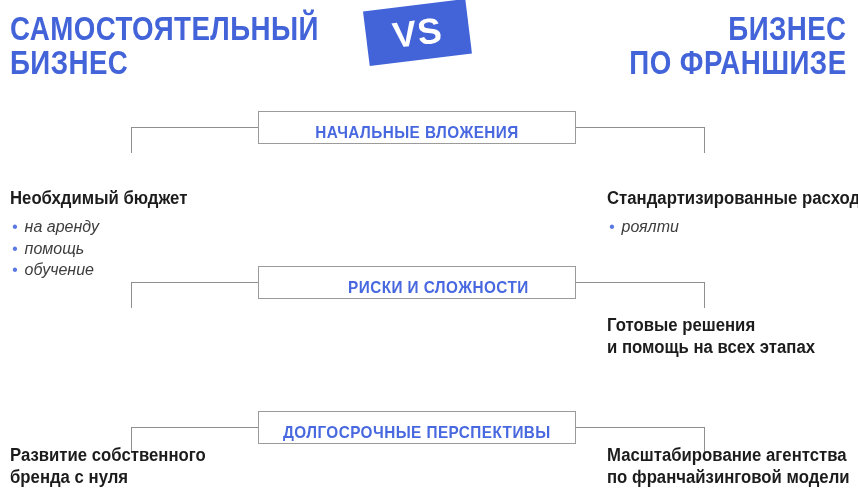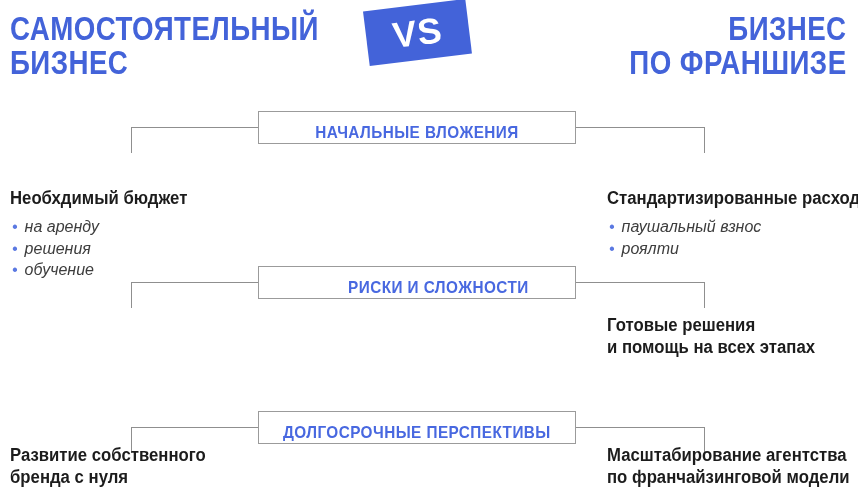--- a/index.html
+++ b/index.html
@@ -91,29 +91,28 @@
   </div>
   <div class="conn h hl s0"></div>
   <div class="conn v vl s0"></div>
   <div class="conn h hr s0"></div>
   <div class="conn v vr s0"></div>
 
   <div class="col left-col s0">
     <div class="item-heading">Необхдимый бюджет</div>
     <ul class="bullets">
       <li><span>на аренду</span></li>
-      <li><span>решения</span></li>
+      <li><span>помощь</span></li>
       <li><span>обучение</span></li>
     </ul>
   </div>
 
   <div class="col right-col s0">
     <div class="item-heading">Стандартизированные расходы</div>
     <ul class="bullets">
-      <li><span>паушальный взнос</span></li>
       <li><span>роялти</span></li>
     </ul>
   </div>
 
   <div class="sec-box s1">
     <span class="sec-title">РИСКИ И СЛОЖНОСТИ</span>
   </div>
   <div class="conn h hl s1"></div>
   <div class="conn v vl s1"></div>
   <div class="conn h hr s1"></div>

